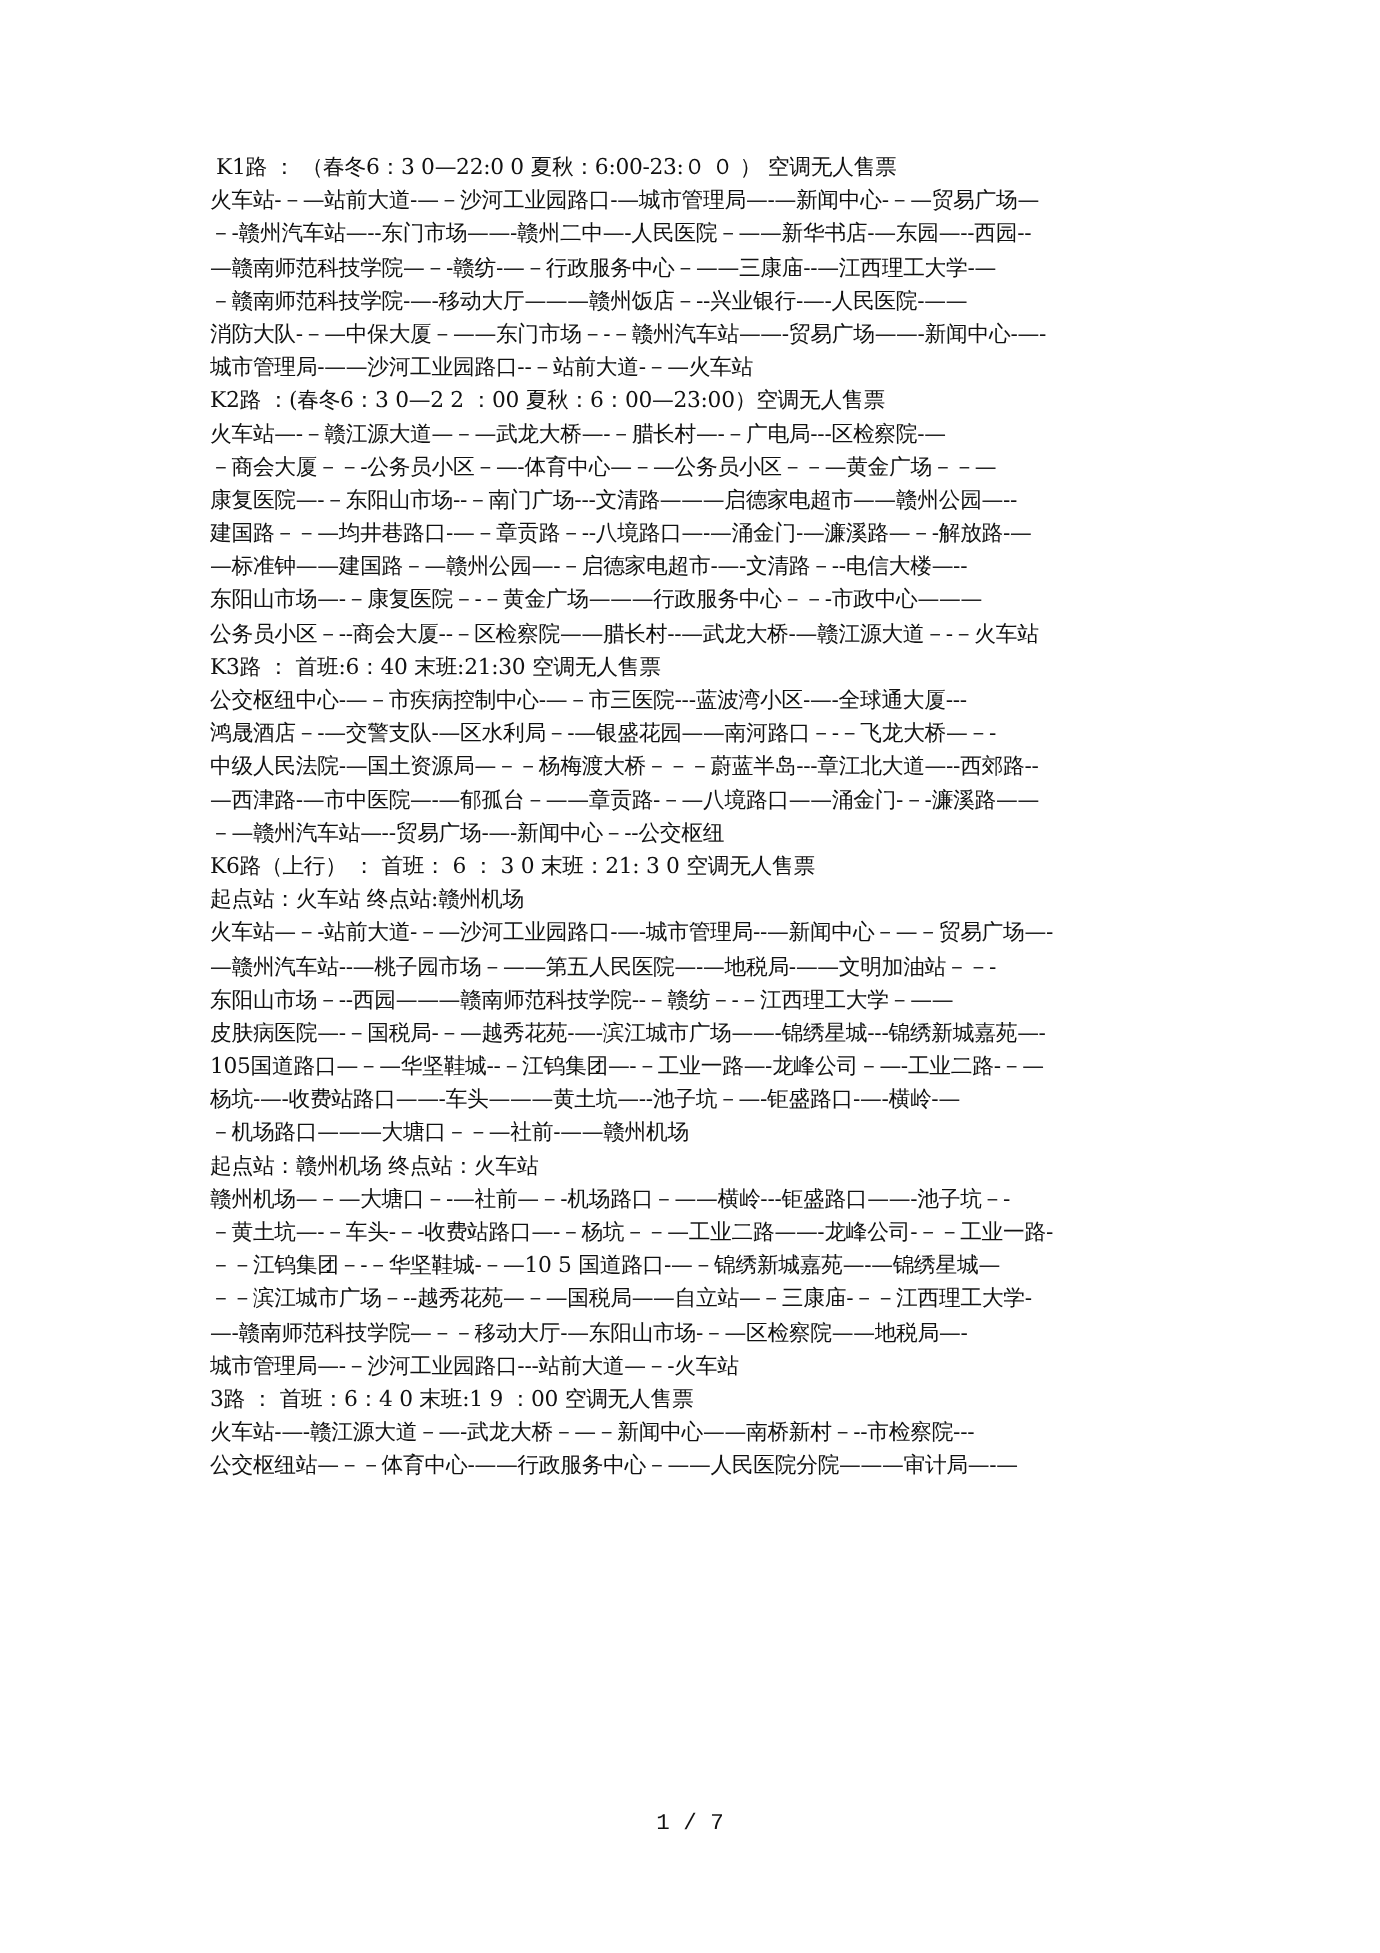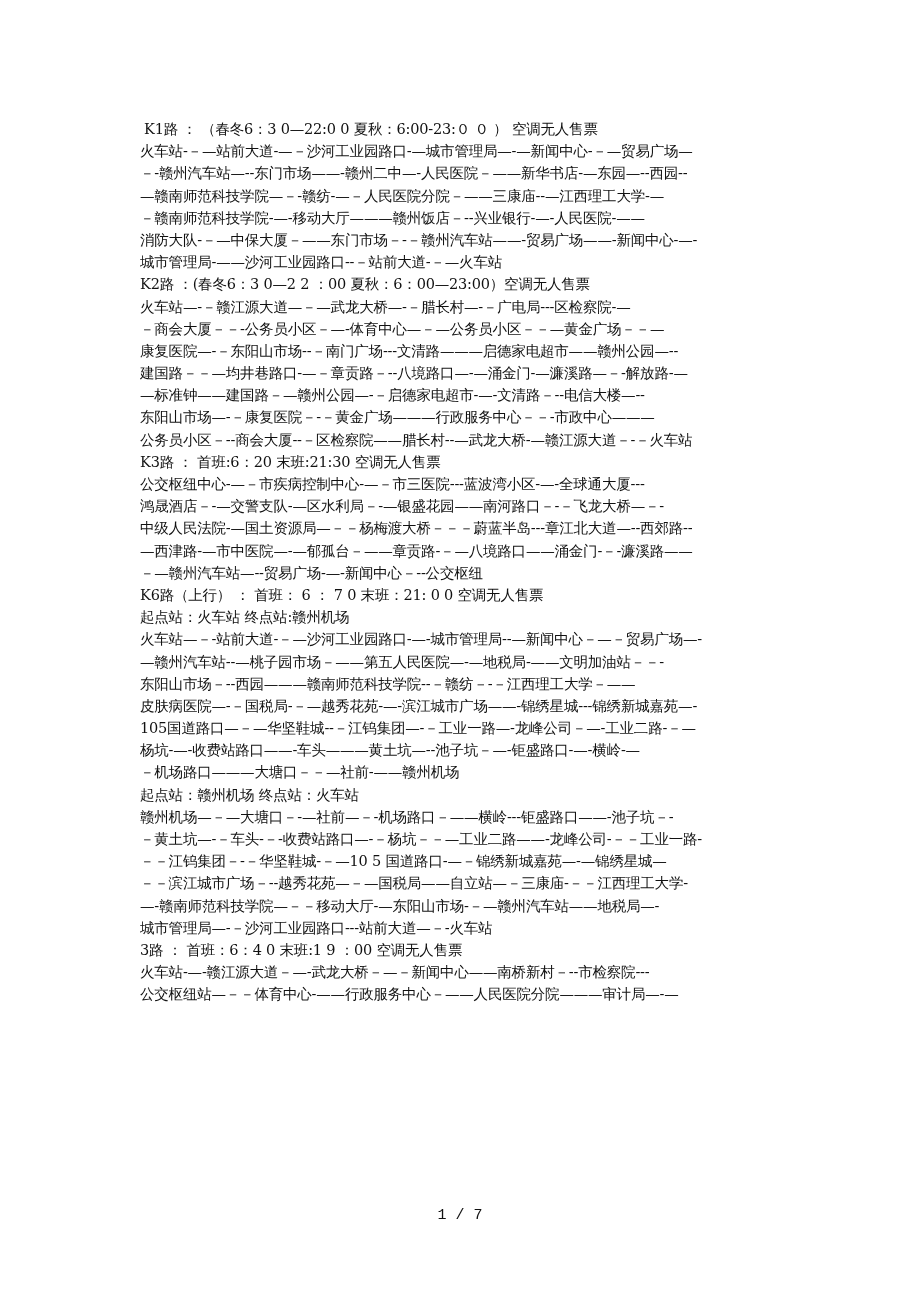--- a/index.html
+++ b/index.html
@@ -1,67 +1,67 @@
 <!DOCTYPE html>
 <html><head>
 <meta charset="utf-8">
 <style>
   html, body { margin: 0; padding: 0; background: #ffffff; }
   body { width: 920px; height: 1302px; position: relative; overflow: hidden; }
   .page {
-    position: absolute; left: 140px; top: 118px; width: 660px;
+    position: absolute; left: 140px; top: 101px; width: 660px;
     font-family: "DejaVu Serif", "Liberation Serif", serif;
     font-size: 14.5px; line-height: 22.2px; color: #111111;
   }
   .line { white-space: nowrap; overflow: hidden; height: 22.2px; letter-spacing: -0.2px; }
   .line.indent { padding-left: 4px; }
   .footer {
     position: absolute; left: 0; width: 920px; top: 1207px; text-align: center;
     font-family: Liberation Mono, monospace; font-size: 15px; color: #111;
   }
 </style>
 </head>
 <body>
 
 <div class="page">
   <div class="line indent"> K1路 ：      （春冬6：3 0—22:0 0  夏秋：6:00-23:０ ０ ）  空调无人售票</div>
   <div class="line">火车站-－—站前大道-—－沙河工业园路口-—城市管理局—-—新闻中心-－—贸易广场—</div>
   <div class="line">－-赣州汽车站—--东门市场——-赣州二中—-人民医院－——新华书店-—东园—--西园--</div>
-  <div class="line">—赣南师范科技学院—－-赣纺-—－人民医院分院－——三康庙--—江西理工大学-—</div>
+  <div class="line">—赣南师范科技学院—－-赣纺-—－行政服务中心－——三康庙--—江西理工大学-—</div>
   <div class="line">－赣南师范科技学院-—-移动大厅———赣州饭店－--兴业银行-—-人民医院-——</div>
   <div class="line">消防大队-－—中保大厦－——东门市场－-－赣州汽车站——-贸易广场——-新闻中心-—-</div>
   <div class="line">城市管理局-——沙河工业园路口--－站前大道-－—火车站</div>
   <div class="line">K2路 ：(春冬6：3 0—2 2 ：00    夏秋：6：00—23:00）空调无人售票</div>
   <div class="line">火车站—-－赣江源大道—－—武龙大桥—-－腊长村—-－广电局---区检察院-—</div>
   <div class="line">－商会大厦－－-公务员小区－—-体育中心—－—公务员小区－－—黄金广场－－—</div>
   <div class="line">康复医院—-－东阳山市场--－南门广场---文清路———启德家电超市——赣州公园—--</div>
   <div class="line">建国路－－—均井巷路口-—－章贡路－--八境路口—-—涌金门-—濂溪路—－-解放路-—</div>
   <div class="line">—标准钟——建国路－—赣州公园—-－启德家电超市-—-文清路－--电信大楼—--</div>
   <div class="line">东阳山市场—-－康复医院－-－黄金广场———行政服务中心－－-市政中心———</div>
   <div class="line">公务员小区－--商会大厦--－区检察院——腊长村--—武龙大桥-—赣江源大道－-－火车站</div>
-  <div class="line">K3路 ：   首班:6：20 末班:21:30 空调无人售票</div>
+  <div class="line">K3路 ：   首班:6：40 末班:21:30 空调无人售票</div>
   <div class="line">公交枢纽中心-—－市疾病控制中心-—－市三医院---蓝波湾小区-—-全球通大厦---</div>
   <div class="line">鸿晟酒店－-—交警支队-—区水利局－-—银盛花园——南河路口－-－飞龙大桥—－-</div>
   <div class="line">中级人民法院-—国土资源局—－－杨梅渡大桥－－－蔚蓝半岛---章江北大道—--西郊路--</div>
   <div class="line">—西津路-—市中医院—-—郁孤台－——章贡路-－—八境路口——涌金门-－-濂溪路——</div>
   <div class="line">－—赣州汽车站—--贸易广场-—-新闻中心－--公交枢纽</div>
-  <div class="line">K6路（上行） ：  首班： 6 ： 7 0  末班：21: 0 0 空调无人售票</div>
+  <div class="line">K6路（上行） ：  首班： 6 ： 3 0  末班：21: 3 0 空调无人售票</div>
   <div class="line">起点站：火车站    终点站:赣州机场</div>
   <div class="line">火车站—－-站前大道-－—沙河工业园路口-—-城市管理局--—新闻中心－—－贸易广场—-</div>
   <div class="line">—赣州汽车站--—桃子园市场－——第五人民医院—-—地税局-——文明加油站－－-</div>
   <div class="line">东阳山市场－--西园———赣南师范科技学院--－赣纺－-－江西理工大学－——</div>
   <div class="line">皮肤病医院—-－国税局-－—越秀花苑-—-滨江城市广场——-锦绣星城---锦绣新城嘉苑—-</div>
   <div class="line">105国道路口—－—华坚鞋城--－江钨集团—-－工业一路—-龙峰公司－—-工业二路-－—</div>
   <div class="line">杨坑-—-收费站路口——-车头———黄土坑—--池子坑－—-钜盛路口-—-横岭-—</div>
   <div class="line">－机场路口———大塘口－－—社前-——赣州机场</div>
   <div class="line">起点站：赣州机场   终点站：火车站</div>
   <div class="line">赣州机场—－—大塘口－-—社前—－-机场路口－——横岭---钜盛路口——-池子坑－-</div>
   <div class="line">－黄土坑—-－车头-－-收费站路口—-－杨坑－－—工业二路——-龙峰公司-－－工业一路-</div>
   <div class="line">－－江钨集团－-－华坚鞋城-－—10 5 国道路口-—－锦绣新城嘉苑—-—锦绣星城—</div>
   <div class="line">－－滨江城市广场－--越秀花苑—－—国税局——自立站—－三康庙-－－江西理工大学-</div>
-  <div class="line">—-赣南师范科技学院—－－移动大厅-—东阳山市场-－—赣州汽车站——地税局—-</div>
+  <div class="line">—-赣南师范科技学院—－－移动大厅-—东阳山市场-－—区检察院——地税局—-</div>
   <div class="line">城市管理局—-－沙河工业园路口---站前大道—－-火车站</div>
   <div class="line">3路   ：     首班：6：4 0  末班:1 9 ：00    空调无人售票</div>
   <div class="line">火车站-—-赣江源大道－—-武龙大桥－—－新闻中心——南桥新村－--市检察院---</div>
   <div class="line">公交枢纽站—－－体育中心-——行政服务中心－——人民医院分院———审计局—-—</div>
 </div>
 
 <div class="footer">1 / 7</div>
 
 </body></html>

